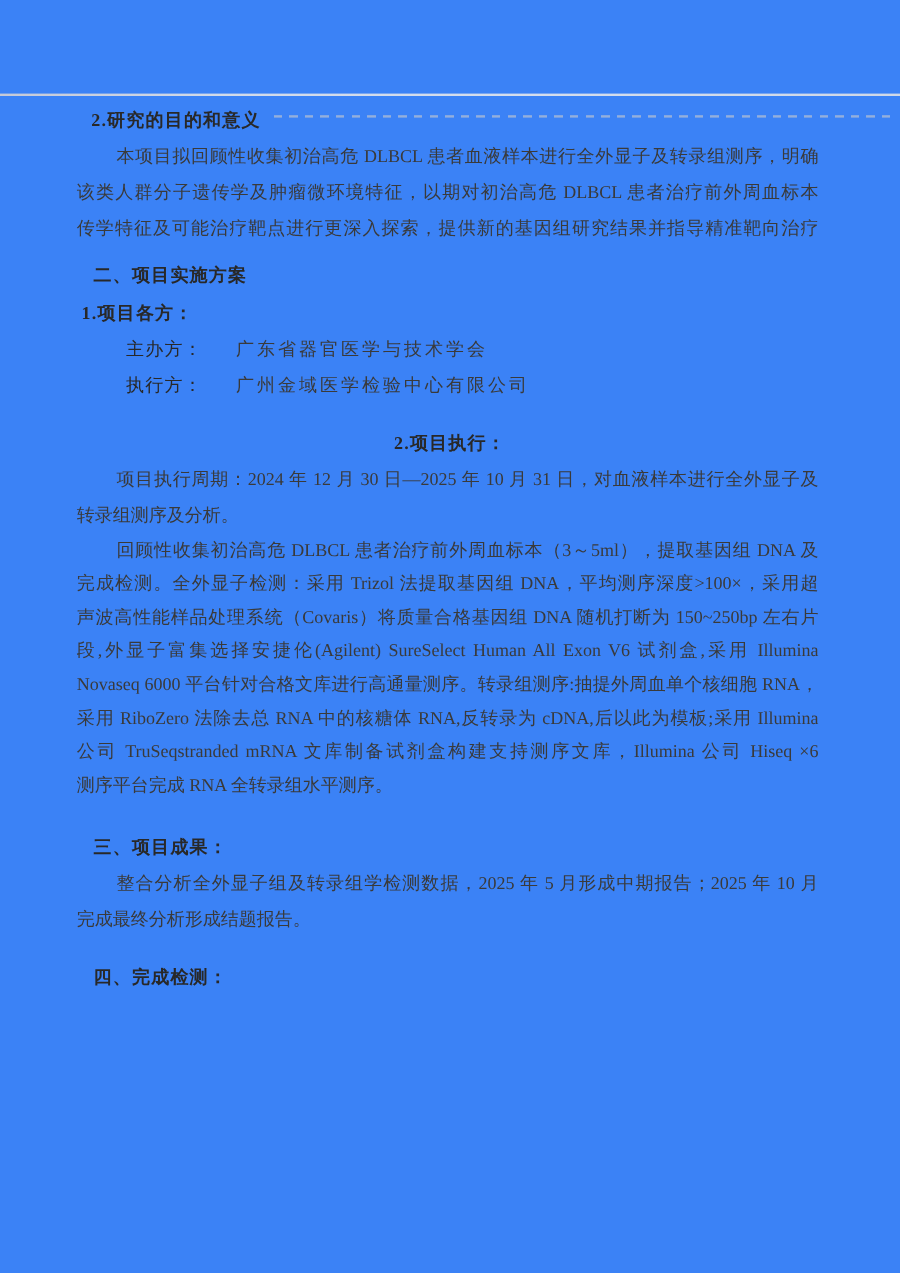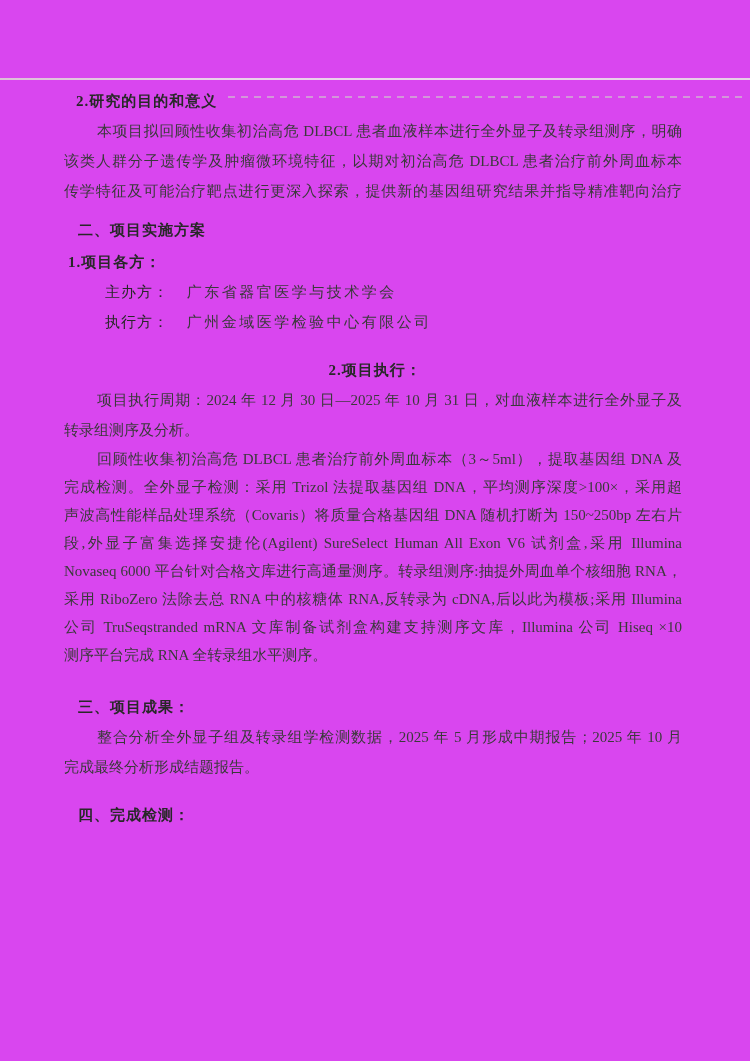--- a/index.html
+++ b/index.html
@@ -4,21 +4,21 @@
 <style>
   * { margin: 0; padding: 0; box-sizing: border-box; }
   html, body {
     width: 750px; height: 1061px;
     background: #ffffff;
     font-family: "Liberation Serif", "DejaVu Serif", serif;
   }
   .page {
     position: relative;
     width: 750px; height: 1061px;
-    background: #d946ef;
+    background: #3b82f6;
     overflow: hidden;
   }
   
   .scan-line-top {
     position: absolute; top: 78px; left: 0;
     width: 750px; height: 2px;
     background: linear-gradient(90deg, #ddd6d2, #eceae8 25%, #efedec 60%, #e9e7e5);
     opacity: .85;
   }
   .scan-line-dashes {
@@ -60,21 +60,21 @@
     height: 30px; line-height: 30px;
     padding-left: 41px;
     white-space: nowrap;
   }
   .party-role {
     font-weight: normal;
     color: #282828;
     letter-spacing: 1px;
   }
   .party-name {
-    margin-left: 14px;
+    margin-left: 24px;
     letter-spacing: 2.5px;
   }
 </style>
 </head>
 <body>
 
 <div class="page">
 
   <div class="scan-line-top"></div>
   <div class="scan-line-dashes"></div>
@@ -109,21 +109,21 @@
       <div class="ln ln-last">转录组测序及分析。</div>
     </div>
 
     <div>
       <div class="ln ln-tight ln-first">回顾性收集初治高危 DLBCL 患者治疗前外周血标本（3～5ml），提取基因组 DNA 及 RNA</div>
       <div class="ln ln-tight">完成检测。全外显子检测：采用 Trizol 法提取基因组 DNA，平均测序深度&gt;100×，采用超</div>
       <div class="ln ln-tight">声波高性能样品处理系统（Covaris）将质量合格基因组 DNA 随机打断为 150~250bp 左右片</div>
       <div class="ln ln-tight">段,外显子富集选择安捷伦(Agilent) SureSelect Human All Exon V6 试剂盒,采用 Illumina</div>
       <div class="ln ln-tight">Novaseq 6000 平台针对合格文库进行高通量测序。转录组测序:抽提外周血单个核细胞 RNA，</div>
       <div class="ln ln-tight">采用 RiboZero 法除去总 RNA 中的核糖体 RNA,反转录为 cDNA,后以此为模板;采用 Illumina</div>
-      <div class="ln ln-tight">公司 TruSeqstranded mRNA 文库制备试剂盒构建支持测序文库，Illumina 公司 Hiseq ×10</div>
+      <div class="ln ln-tight">公司 TruSeqstranded mRNA 文库制备试剂盒构建支持测序文库，Illumina 公司 Hiseq ×6</div>
       <div class="ln ln-tight ln-last">测序平台完成 RNA 全转录组水平测序。</div>
     </div>
 
     <div class="h h2 mt-sec3">三、项目成果：</div>
 
     <div>
       <div class="ln ln-first">整合分析全外显子组及转录组学检测数据，2025 年 5 月形成中期报告；2025 年 10 月</div>
       <div class="ln ln-last">完成最终分析形成结题报告。</div>
     </div>
 

